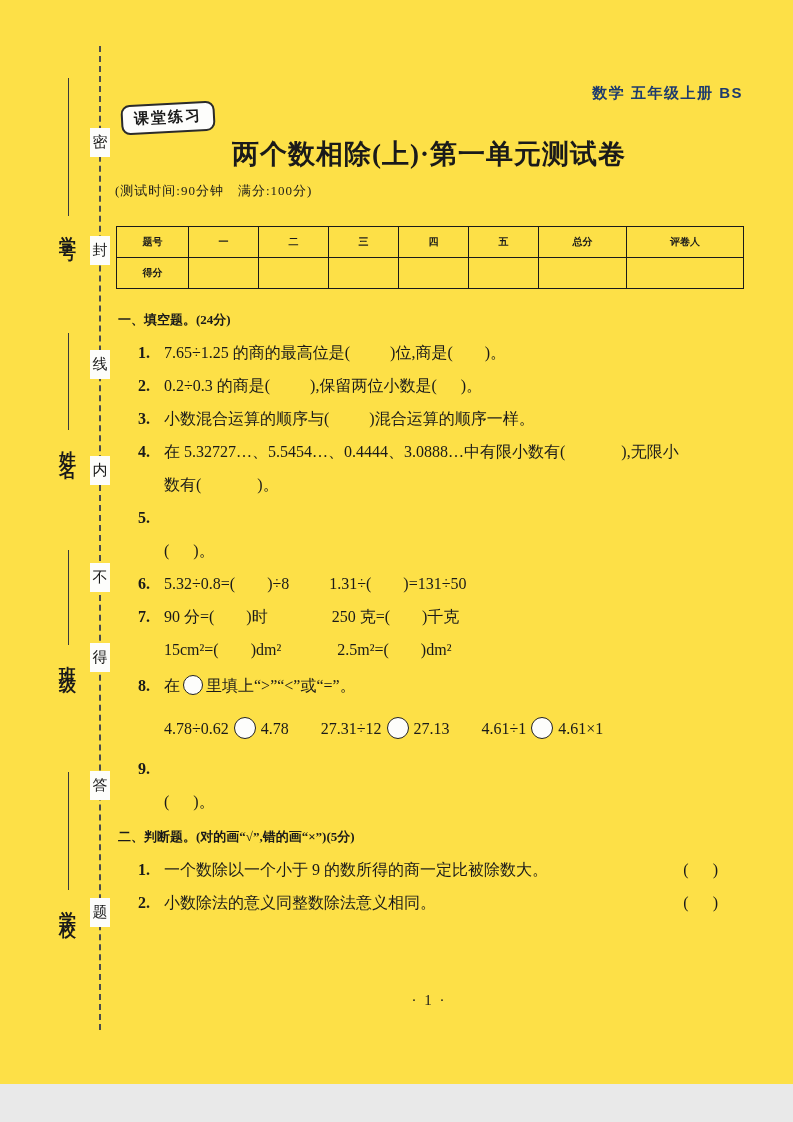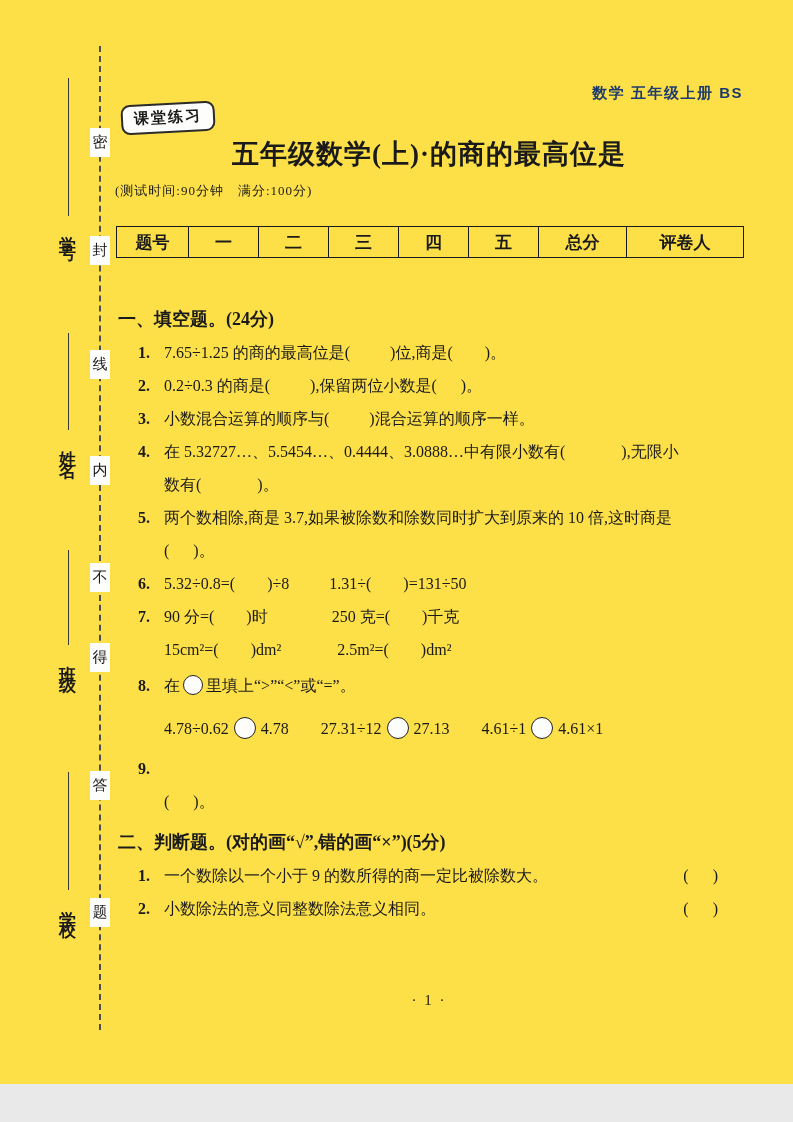--- a/index.html
+++ b/index.html
@@ -14,31 +14,31 @@
            padding:3px 11px 4px; font-size:15px; font-weight:bold; letter-spacing:2px;
            transform:rotate(-3deg); background:#fdfdfb; }
 
   .title { position:absolute; top:136px; left:115px; width:628px; text-align:center;
            font-size:27px; font-weight:bold; letter-spacing:1px; }
   .subtitle { position:absolute; top:182px; left:115px; width:628px; text-align:left;
               font-size:13px; letter-spacing:1px; }
 
   .score-table { position:absolute; top:226px; left:116px; border-collapse:collapse; table-layout:fixed; }
   .score-table td { border:1.6px solid #1a1a1a; height:31px; text-align:center;
-                    font-weight:bold; font-size:17px; overflow:hidden; }
+                    font-weight:bold; font-size:10px; overflow:hidden; }
   .score-table td:nth-child(1){ width:72px; }
   .score-table td:nth-child(2),.score-table td:nth-child(3),.score-table td:nth-child(4),
   .score-table td:nth-child(5),.score-table td:nth-child(6){ width:70px; }
   .score-table td:nth-child(7){ width:88px; }
   .score-table td:nth-child(8){ width:117px; }
 
   .content { position:absolute; top:303px; left:118px; width:626px; }
   .qline { display:flex; line-height:33px; font-size:16px; margin-left:20px; }
-  .qline.heading { margin-left:0; font-weight:bold; font-size:18px; }
-  .qline.heading2 { margin-top:8px; }
+  .qline.heading { margin-left:0; font-weight:bold; font-size:13px; }
+  .qline.heading2 { margin-top:2px; }
   .qnum { flex:none; width:26px; font-weight:bold; }
   .qtext { white-space:pre-wrap; }
   .qright { margin-left:auto; white-space:pre; padding-right:26px; }
   .qline.circhead { line-height:40px; }
   .qline.cmp { line-height:46px; }
   .circle { display:inline-block; width:22px; height:22px; border:1.6px solid #222;
             border-radius:50%; vertical-align:-5px; margin:0 5px; background:#fdfdfb; }
   .circhead .circle { width:20px; height:20px; vertical-align:-4px; margin:0 3px; }
 
   .seal-dash { position:absolute; left:99px; top:46px; height:984px; width:0;
@@ -55,34 +55,44 @@
 </style>
 </head>
 <body>
 
 <div class="page">
 
   <div class="header-right">数学  五年级上册  BS</div>
 
   <div class="badge">课堂练习</div>
 
-  <div class="title">五年级数学(上)·的商的最高位是</div>
+  <div class="title">两个数相除(上)·第一单元测试卷</div>
   <div class="subtitle">(测试时间:90分钟　满分:100分)</div>
 
   <table class="score-table">
     <tbody>
       <tr>
           <td>题号</td>
           <td>一</td>
           <td>二</td>
           <td>三</td>
           <td>四</td>
           <td>五</td>
           <td>总分</td>
           <td>评卷人</td>
+        </tr>
+      <tr>
+          <td>得分</td>
+          <td>&nbsp;</td>
+          <td>&nbsp;</td>
+          <td>&nbsp;</td>
+          <td>&nbsp;</td>
+          <td>&nbsp;</td>
+          <td>&nbsp;</td>
+          <td>&nbsp;</td>
         </tr>
     </tbody>
   </table>
 
   <div class="content">
       <div class="qline heading">
         <span class="qtext">一、填空题。(24分)</span>
       </div>
       <div class="qline">
         <span class="qnum">1.</span>
@@ -99,21 +109,20 @@
       <div class="qline">
         <span class="qnum">4.</span>
         <span class="qtext">在 5.32727…、5.5454…、0.4444、3.0888…中有限小数有(              ),无限小</span>
       </div>
       <div class="qline">
         <span class="qnum"></span>
         <span class="qtext">数有(              )。</span>
       </div>
       <div class="qline">
         <span class="qnum">5.</span>
-        <span class="qtext">两个数相除,商是 3.7,如果被除数和除数同时扩大到原来的 10 倍,这时商是</span>
       </div>
       <div class="qline">
         <span class="qnum"></span>
         <span class="qtext">(      )。</span>
       </div>
       <div class="qline">
         <span class="qnum">6.</span>
         <span class="qtext">5.32÷0.8=(        )÷8          1.31÷(        )=131÷50</span>
       </div>
       <div class="qline">

